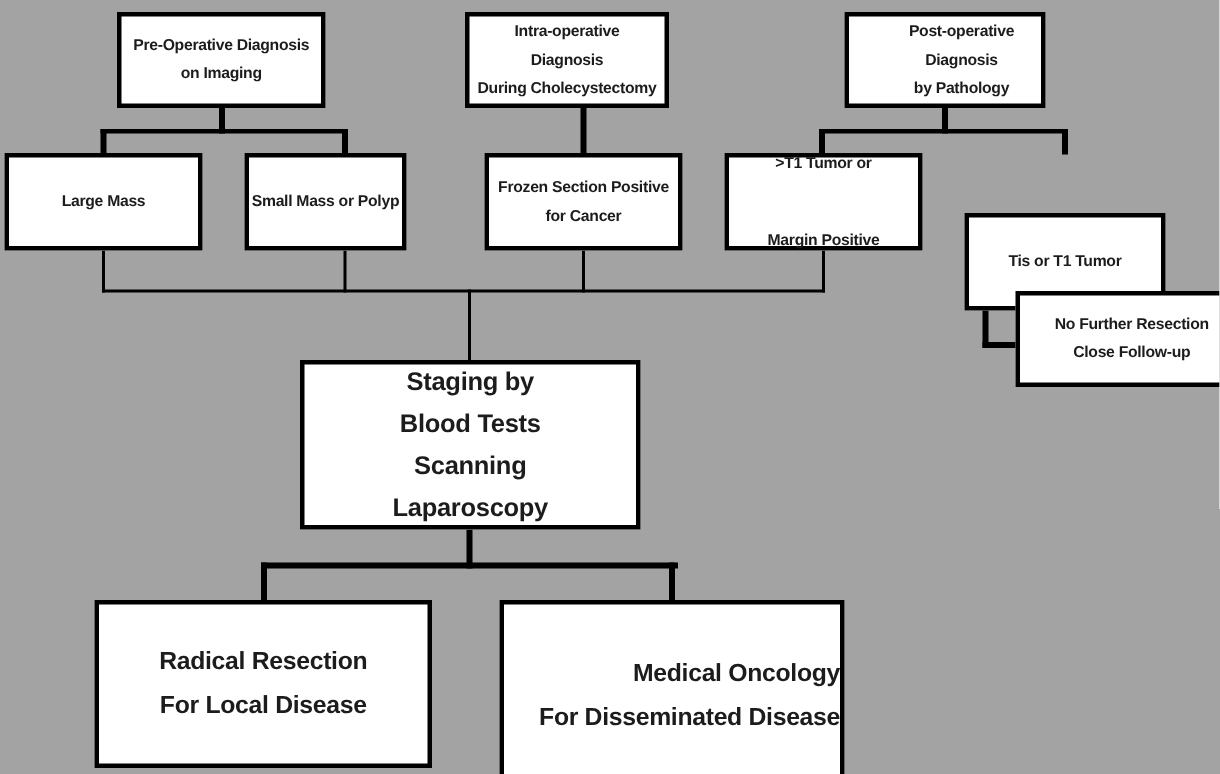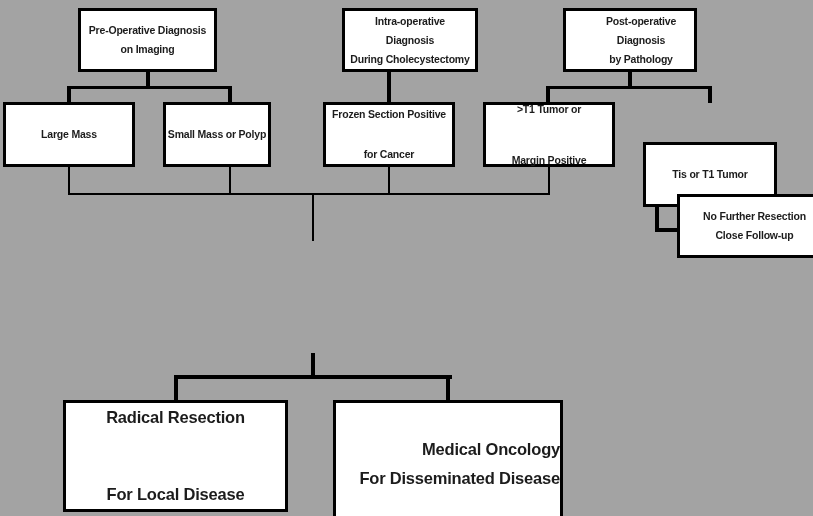--- a/index.html
+++ b/index.html
@@ -31,30 +31,30 @@
   .lg { font-size: 17px;   line-height: 28px; letter-spacing: -0.2px; }
   .md { font-size: 16.5px; line-height: 29px; letter-spacing: -0.2px; }
   .ln { white-space: nowrap; }
   .c {
     position: absolute;
     background: #000000;
     z-index: 1;
   }
   
   #n-preop     { left: 78px;  top: 8px;   width: 139px; height: 64px; }
-  #n-intraop   { left: 342px; top: 8px;   width: 136px; height: 64px; }
+  #n-intraop   { left: 310px; top: 8px;   width: 136px; height: 64px; }
   #n-postop    { left: 563px; top: 8px;   width: 134px; height: 64px; padding-left: 22px; }
   #n-large     { left: 3px;   top: 102px; width: 132px; height: 65px; }
   #n-small     { left: 163px; top: 102px; width: 108px; height: 65px; }
-  #n-frozen    { left: 323px; top: 102px; width: 132px; height: 65px; justify-content: space-between; }
+  #n-frozen    { left: 323px; top: 102px; width: 132px; height: 65px; }
   #n-t1plus    { left: 483px; top: 102px; width: 132px; height: 65px; gap: 32px; }
   #n-tis       { left: 643px; top: 102px; width: 134px; height: 65px; margin-top: 40px; }
   #n-nofurther { left: 677px; top: 194px; width: 155px; height: 64px; }
   #n-staging   { left: 200px; top: 240px; width: 227px; height: 113px; }
-  #n-radical   { left: 63px;  top: 400px; width: 225px; height: 112px; justify-content: space-between; }
+  #n-radical   { left: 63px;  top: 400px; width: 225px; height: 112px; }
   #n-medical   { left: 333px; top: 400px; width: 230px; height: 128px; align-items: flex-end; }
 </style>
 </head>
 <body>
 
 <div class="stage">
 
   <div class="c" style="left:146px; top:72px;  width:4px;   height:17px;"></div>
   <div class="c" style="left:67px;  top:86px;  width:165px; height:3px;"></div>
   <div class="c" style="left:67px;  top:86px;  width:4px;   height:17px;"></div>
@@ -119,20 +119,26 @@
 
   <div class="node sm" id="n-tis">
     <div class="ln">Tis or T1  Tumor</div>
   </div>
 
   <div class="node sm" id="n-nofurther">
     <div class="ln">No Further Resection</div>
     <div class="ln">Close Follow-up</div>
   </div>
 
+  <div class="node lg" id="n-staging">
+    <div class="ln">Staging by</div>
+    <div class="ln">Blood Tests</div>
+    <div class="ln">Scanning</div>
+    <div class="ln">Laparoscopy</div>
+  </div>
 
   <div class="node md" id="n-radical">
     <div class="ln">Radical Resection</div>
     <div class="ln">For Local Disease</div>
   </div>
 
   <div class="node md" id="n-medical">
     <div class="ln">Medical Oncology</div>
     <div class="ln">For Disseminated Disease</div>
   </div>

